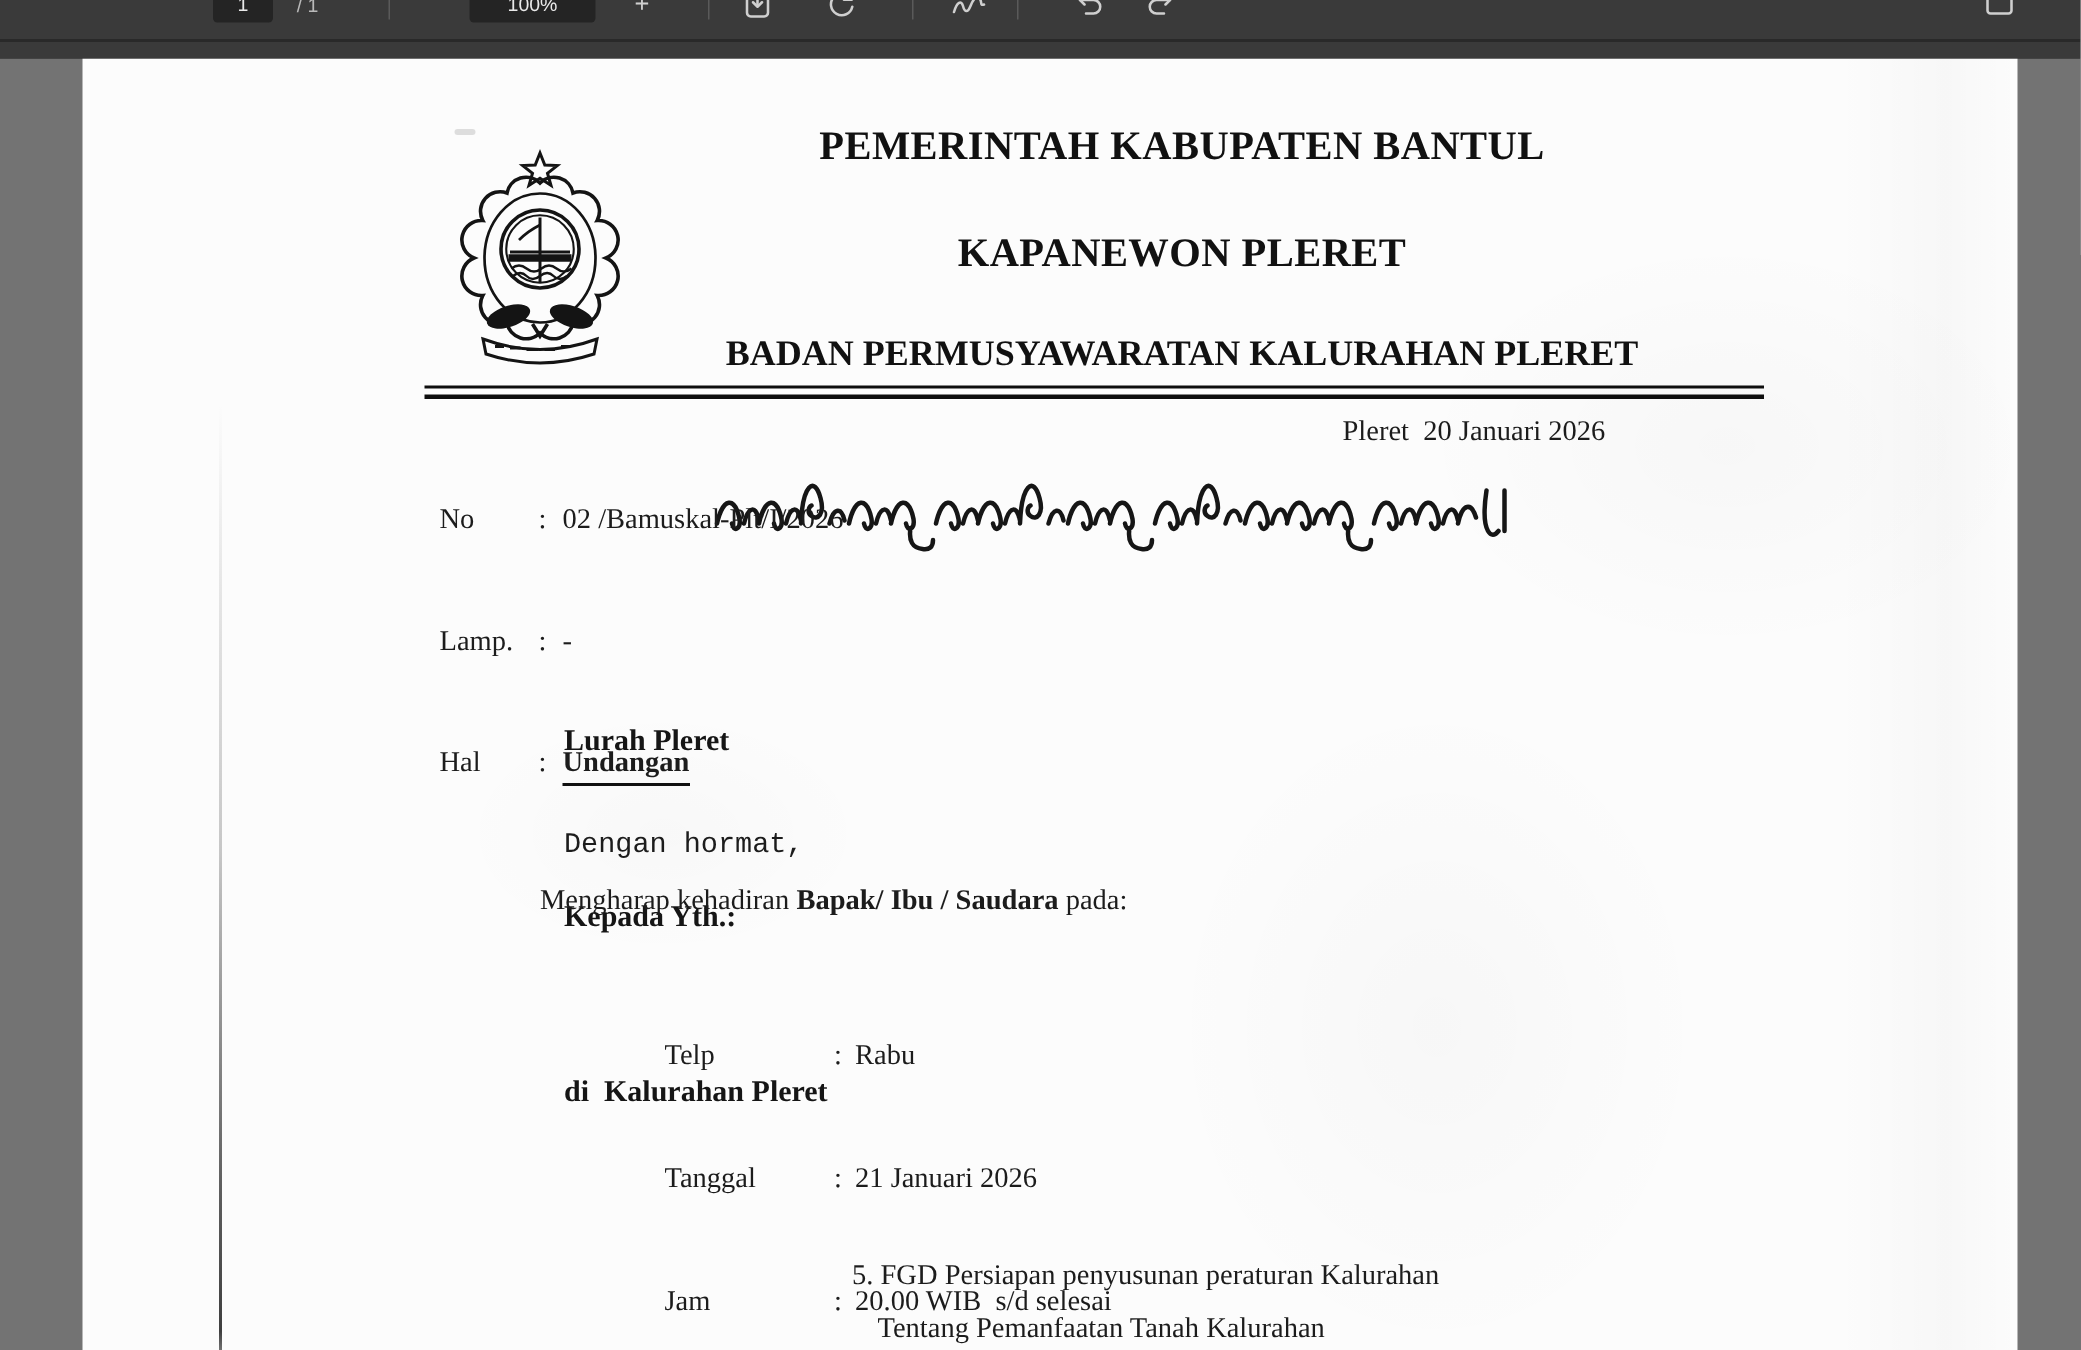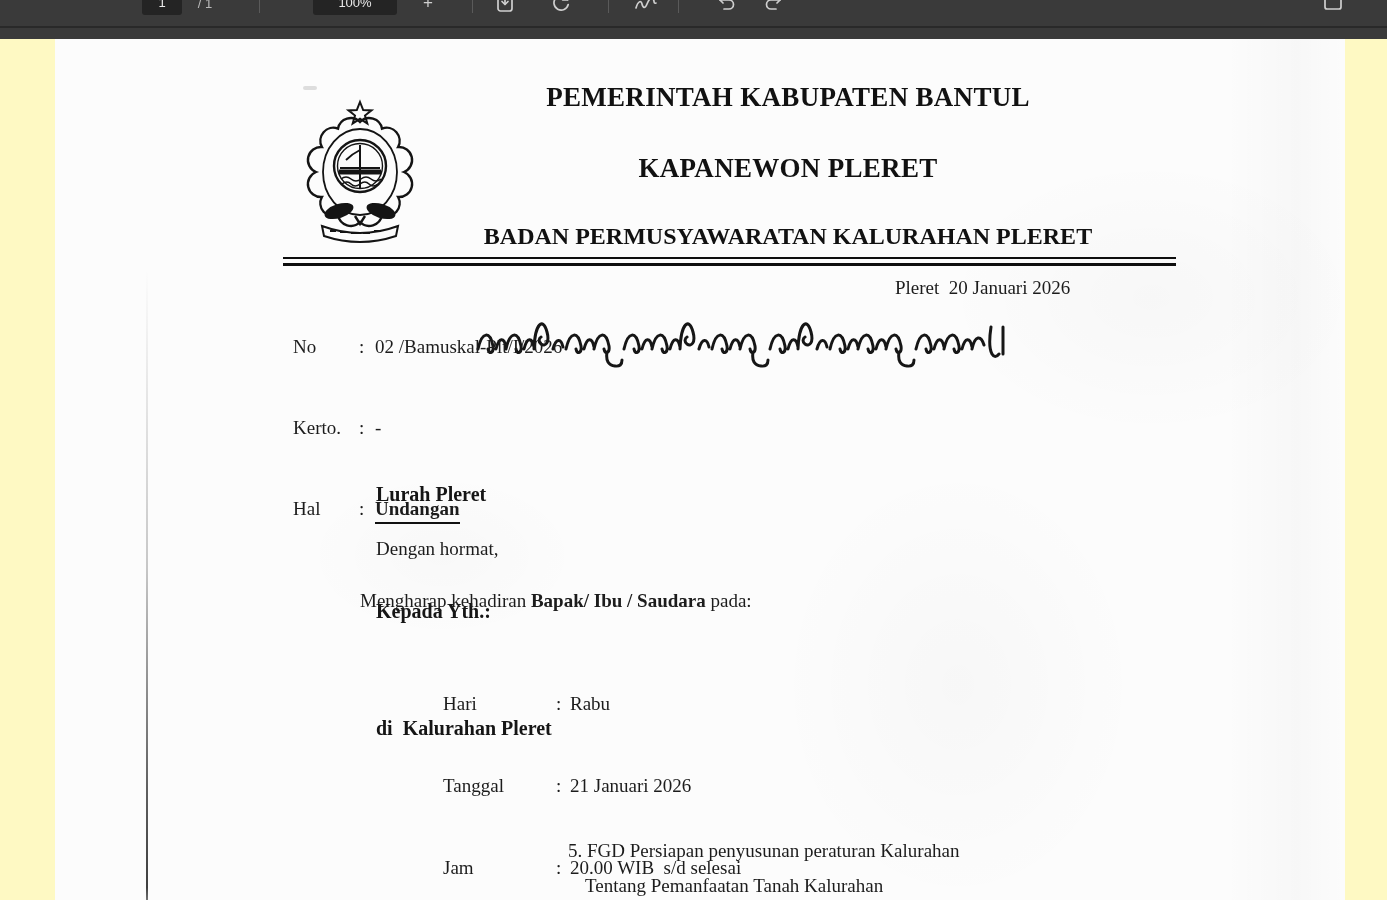--- a/index.html
+++ b/index.html
@@ -10,21 +10,21 @@
   .toolbar{position:absolute;left:0;top:0;width:100%;height:39px;background:#3a3a3a;overflow:hidden;z-index:5;}
   .toolbar .tb-shadow{position:absolute;left:0;top:26px;width:100%;height:2px;background:rgba(0,0,0,.28);}
   .tb-item{position:absolute;top:-9px;height:24px;display:flex;align-items:center;justify-content:center;color:#d6d6d6;}
   .tb-inputbox{background:#242424;border-radius:3px;color:#e9e9e9;font-size:13px;line-height:24px;text-align:center;}
   .tb-text{color:#b9b9b9;font-size:13px;}
   .tb-btn{background:none;border:none;padding:0;margin:0;color:#cfcfcf;font-size:17px;cursor:pointer;}
   .tb-sep{width:1px;height:22px;background:#5a5a5a;}
   .tb-btn svg{display:block;}
 
   
-  .viewer{position:absolute;left:0;top:39px;width:1387px;height:861px;background:#fef9c3;}
+  .viewer{position:absolute;left:0;top:39px;width:1387px;height:861px;background:#737373;}
   .page{position:absolute;left:55px;top:0;width:1290px;height:861px;background:#fcfcfc;
         background-image:
           radial-gradient(ellipse 300px 200px at 85% 30%, rgba(0,0,0,0.018), transparent 70%),
           radial-gradient(ellipse 260px 320px at 70% 75%, rgba(0,0,0,0.02), transparent 70%),
           radial-gradient(ellipse 200px 120px at 30% 60%, rgba(0,0,0,0.014), transparent 70%);}
   .page::after{content:"";position:absolute;right:0;top:0;width:120px;height:100%;
         background:linear-gradient(to right, transparent, rgba(0,0,0,0.02) 60%, transparent);}
 
   .scanline{position:absolute;left:91px;top:230px;width:2px;height:665px;
         background:linear-gradient(to bottom, rgba(40,40,40,0) 0%, rgba(40,40,40,.25) 45%, rgba(30,30,30,.7) 78%, rgba(30,30,30,.85) 93%, rgba(40,40,40,0) 100%);}
@@ -46,21 +46,21 @@
 
   .meta{left:238px;top:240px;font-size:19px;line-height:27px;}
   .meta .row{display:flex;}
   .meta .lbl{width:66px;}
   .meta .col{width:16px;}
   .u-bold{font-weight:700;border-bottom:2px solid #111;padding-bottom:0px;}
   .pdate{left:840px;top:238px;font-size:19px;}
 
   .recipient{left:321px;top:358px;font-size:20px;font-weight:700;line-height:39px;color:#151515;}
   .body-line{font-size:19px;}
-  .salut{left:321px;top:499px;}
+  .salut{left:321px;top:513px;font-family:Liberation Mono, monospace;}
   .intro{left:305px;top:551px;}
   .b{font-weight:700;}
 
   .details{left:388px;top:610px;font-size:19px;}
   .details .row{display:flex;height:38px;align-items:flex-start;}
   .details .lbl{width:113px;}
   .details .col{width:14px;}
   .acara2{left:513px;top:801px;font-size:19px;}
   .acara3{left:530px;top:836px;font-size:19px;}
 
@@ -183,21 +183,21 @@
       <div class="rule r1"></div>
       <div class="rule r2"></div>
 
       <div class="abs serif meta">
         <div class="row">
           <span class="lbl">No</span>
           <span class="col">:</span>
           <span>02 /Bamuskal-Plt/I/2026</span>
         </div>
         <div class="row">
-          <span class="lbl">Kerto.</span>
+          <span class="lbl">Lamp.</span>
           <span class="col">:</span>
           <span>-</span>
         </div>
         <div class="row">
           <span class="lbl">Hal</span>
           <span class="col">:</span>
           <span class="u-bold">Undangan</span>
         </div>
       </div>
       <div class="abs serif pdate">Pleret  20 Januari 2026</div>
@@ -206,21 +206,21 @@
         <div>Lurah Pleret</div>
         <div>Kepada Yth.:</div>
         <div>di  Kalurahan Pleret</div>
       </div>
 
       <div class="abs serif body-line salut">Dengan hormat,</div>
       <div class="abs serif body-line intro"><span>Mengharap kehadiran </span><span class="b">Bapak/ Ibu / Saudara</span><span> pada:</span></div>
 
       <div class="abs serif details">
         <div class="row">
-          <span class="lbl">Hari</span>
+          <span class="lbl">Telp</span>
           <span class="col">:</span>
           <span>Rabu</span>
         </div>
         <div class="row">
           <span class="lbl">Tanggal</span>
           <span class="col">:</span>
           <span>21 Januari 2026</span>
         </div>
         <div class="row">
           <span class="lbl">Jam</span>

